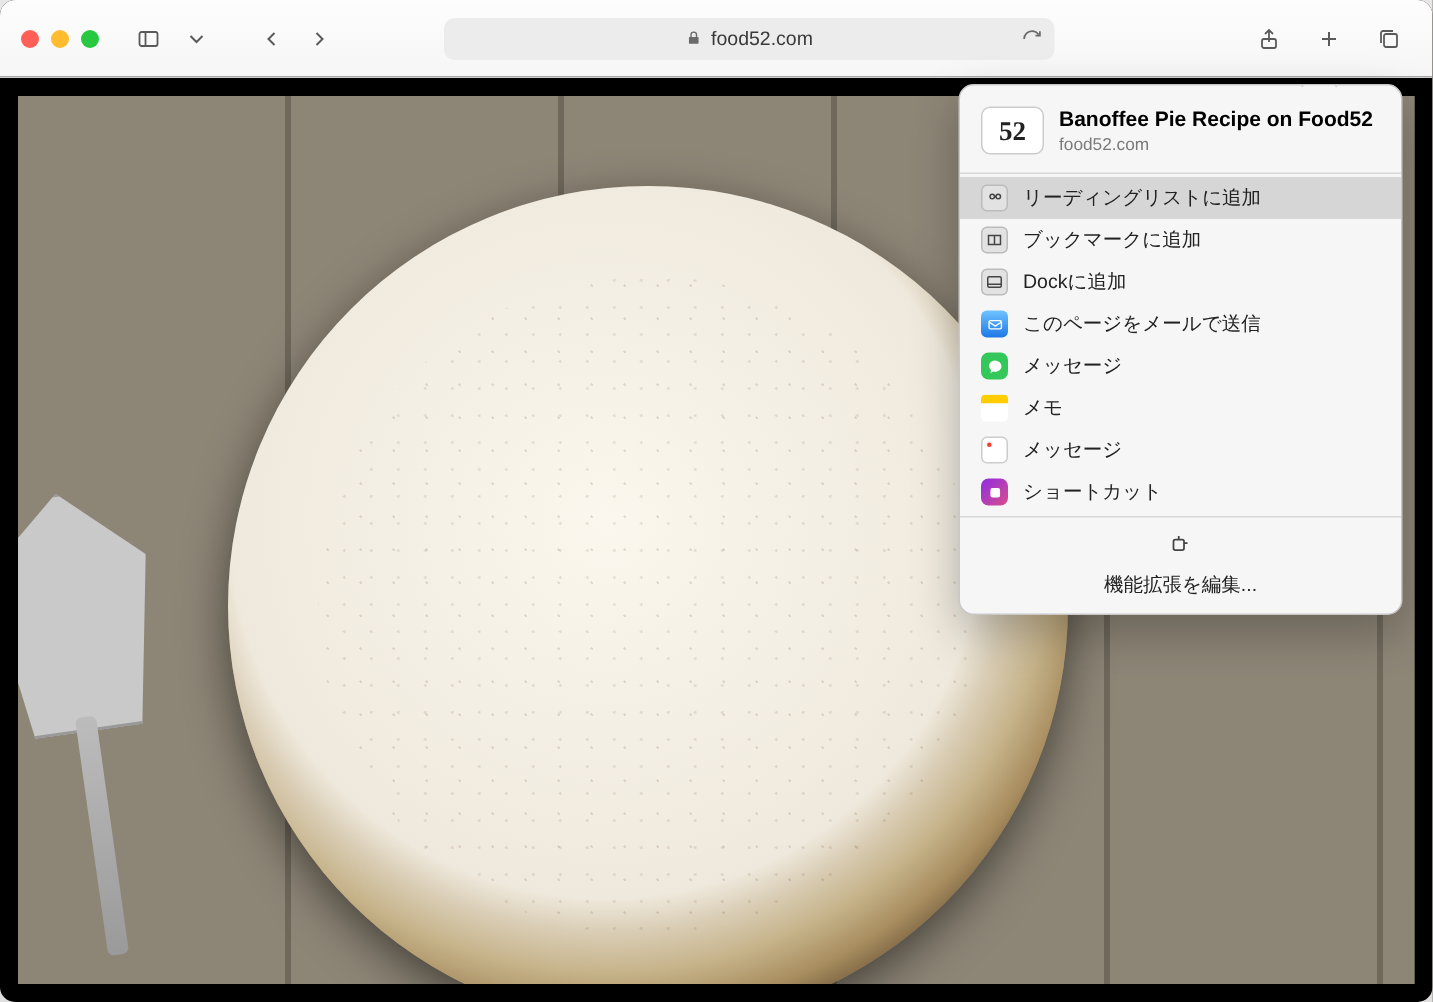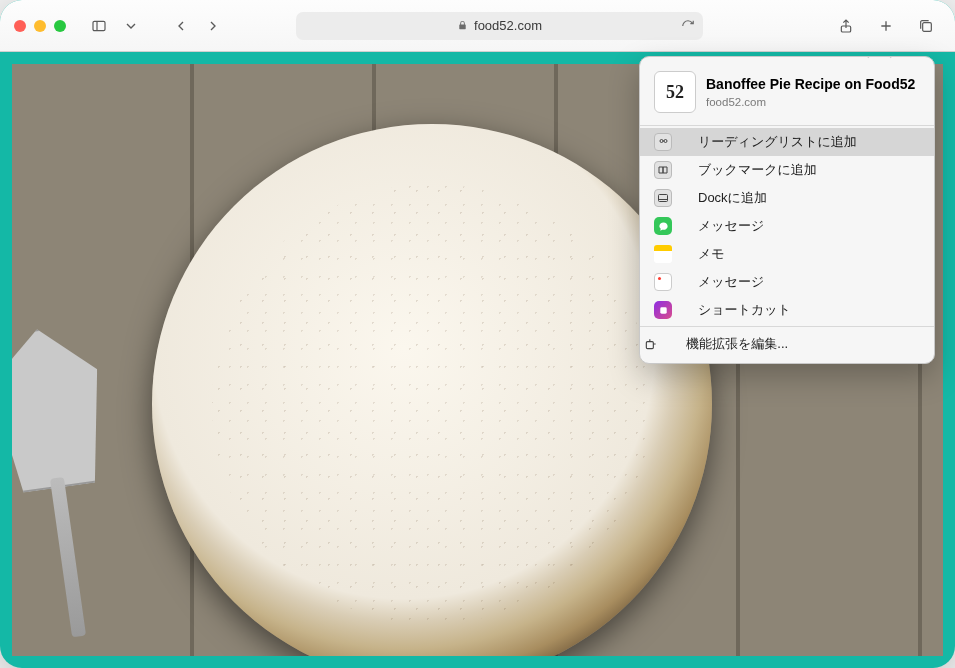--- a/index.html
+++ b/index.html
@@ -6,22 +6,22 @@
     body {
       font-family: -apple-system, BlinkMacSystemFont, "Helvetica Neue", sans-serif;
       background: #f0f0f0;
       width: 955px;
       height: 668px;
       overflow: hidden;
     }
     .window {
       width: 955px;
       height: 668px;
-      background: #14b8a6;
-      border-radius: 22px;
+      background: #000000;
+      border-radius: 10px;
       overflow: hidden;
       box-shadow: 0 10px 40px rgba(0,0,0,0.2);
       position: relative;
     }
     .toolbar {
       height: 52px;
       background: linear-gradient(#fdfdfd, #f6f6f6);
       border-bottom: 1px solid #d0d0d0;
       display: flex;
       align-items: center;
@@ -156,35 +156,35 @@
       border-top: 1px solid #c8c8c8;
       transform: rotate(45deg);
     }
     .pv-head {
       display: flex;
       gap: 10px;
       padding: 14px 14px 10px;
       align-items: center;
     }
     .pv-thumb {
-      width: 42px; height: 42px;
+      width: 42px; height: 32px;
       background: #fff;
       border: 1px solid #ccc;
       border-radius: 6px;
       display: flex; align-items: center; justify-content: center;
       font-family: Georgia, serif;
       font-weight: bold;
       font-size: 18px;
       color: #222;
     }
     .pv-title { font-weight: 600; font-size: 14px; line-height: 1.25; }
     .pv-sub { font-size: 11.5px; color: #7a7a7a; margin-top: 2px; }
     .pv-sep { height: 1px; background: #d8d8d8; margin: 2px 0; }
     .pv-item {
-      display: flex; align-items: center; gap: 26px;
+      display: flex; align-items: center; gap: 10px;
       padding: 5px 14px;
       cursor: pointer;
       color: #222;
     }
     .pv-item.hover { background: #d6d6d6; }
     .pv-item .ico {
       width: 18px; height: 18px;
       display: flex; align-items: center; justify-content: center;
       border-radius: 4px;
       font-size: 11px;
@@ -193,21 +193,21 @@
     .ico.box { background: #e2e2e2; border: 1px solid #bbb; }
     .ico.airdrop { background: radial-gradient(circle,#fff,#6ec1ff); border-radius:50%; }
     .ico.mail { background: linear-gradient(#6fc3ff,#1e78e6); color:#fff; }
     .ico.msg { background: #34c759; border-radius:5px; color:#fff; }
     .ico.notes { background: #fff; border-top: 6px solid #ffcc00; border-radius:3px; }
     .ico.freeform { background: conic-gradient(#ff6b6b,#ffd93d,#6bcB77,#4d96ff,#ff6b6b); border-radius:4px; }
     .ico.reminders { background:#fff; border:1px solid #ccc; position:relative; }
     .ico.reminders::before { content:""; position:absolute; left:3px; top:3px; width:3px; height:3px; background:#ff3b30; border-radius:50%; }
     .ico.shortcuts { background: linear-gradient(135deg,#8e2de2,#d94c8d); border-radius:5px; }
     .ico.ext svg { width: 14px; height:14px; }
-    .pv-footer { padding: 6px 2px 10px; }
+    .pv-footer { padding: 6px 14px 10px; flex-direction: column; }
   </style>
 </head>
 <body>
 
 <div class="window">
   <div class="toolbar">
     <div class="traffic-lights">
       <div class="tl red"></div>
       <div class="tl yellow"></div>
       <div class="tl green"></div>
@@ -313,20 +313,29 @@
     <div class="pv-item">
       <span class="ico box">
         <svg viewBox="0 0 24 24" width="12" height="12" fill="none" stroke="currentColor" stroke-width="2">
             <rect x="3" y="5" width="18" height="14" rx="2"></rect>
             <line x1="3" y1="15" x2="21" y2="15"></line>
           </svg>
       </span>
       <span>Dockに追加</span>
     </div>
     <div class="pv-item">
+      <span class="ico mail">
+        <svg viewBox="0 0 24 24" width="11" height="11" fill="none" stroke="white" stroke-width="2">
+            <rect x="3" y="6" width="18" height="12" rx="2"></rect>
+            <path d="M3 8l9 6 9-6"></path>
+          </svg>
+      </span>
+      <span>このページをメールで送信</span>
+    </div>
+    <div class="pv-item">
       <span class="ico msg">
         <svg viewBox="0 0 24 24" width="11" height="11" fill="white">
             <path d="M12 3C7 3 3 6.5 3 11c0 2.3 1.1 4.3 2.9 5.7L5 21l4.2-2c.9.2 1.8.3 2.8.3 5 0 9-3.5 9-8s-4-8-9-8z"></path>
           </svg>
       </span>
       <span>メッセージ</span>
     </div>
     <div class="pv-item">
       <span class="ico notes"></span>
       <span>メモ</span>

